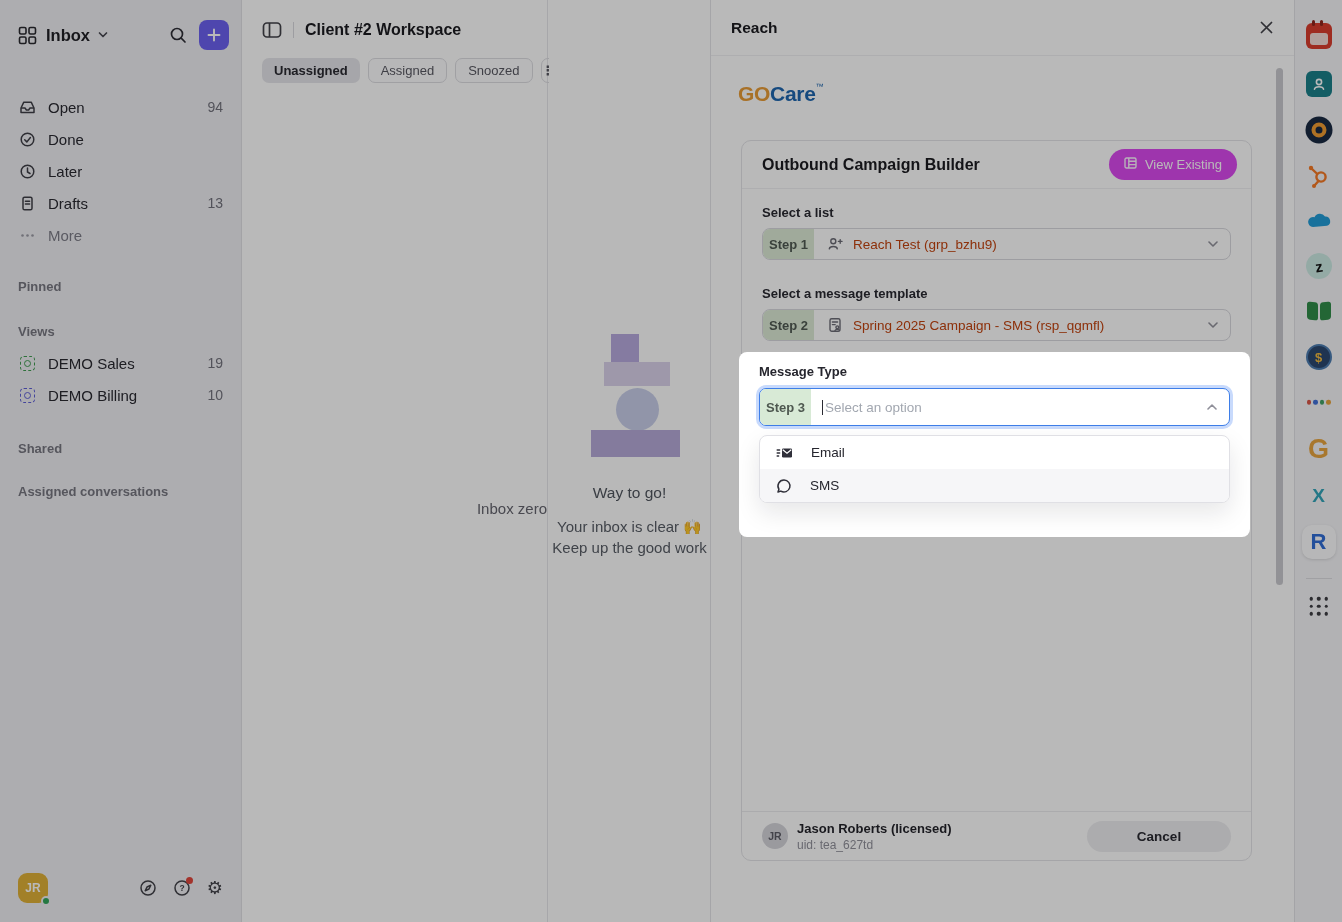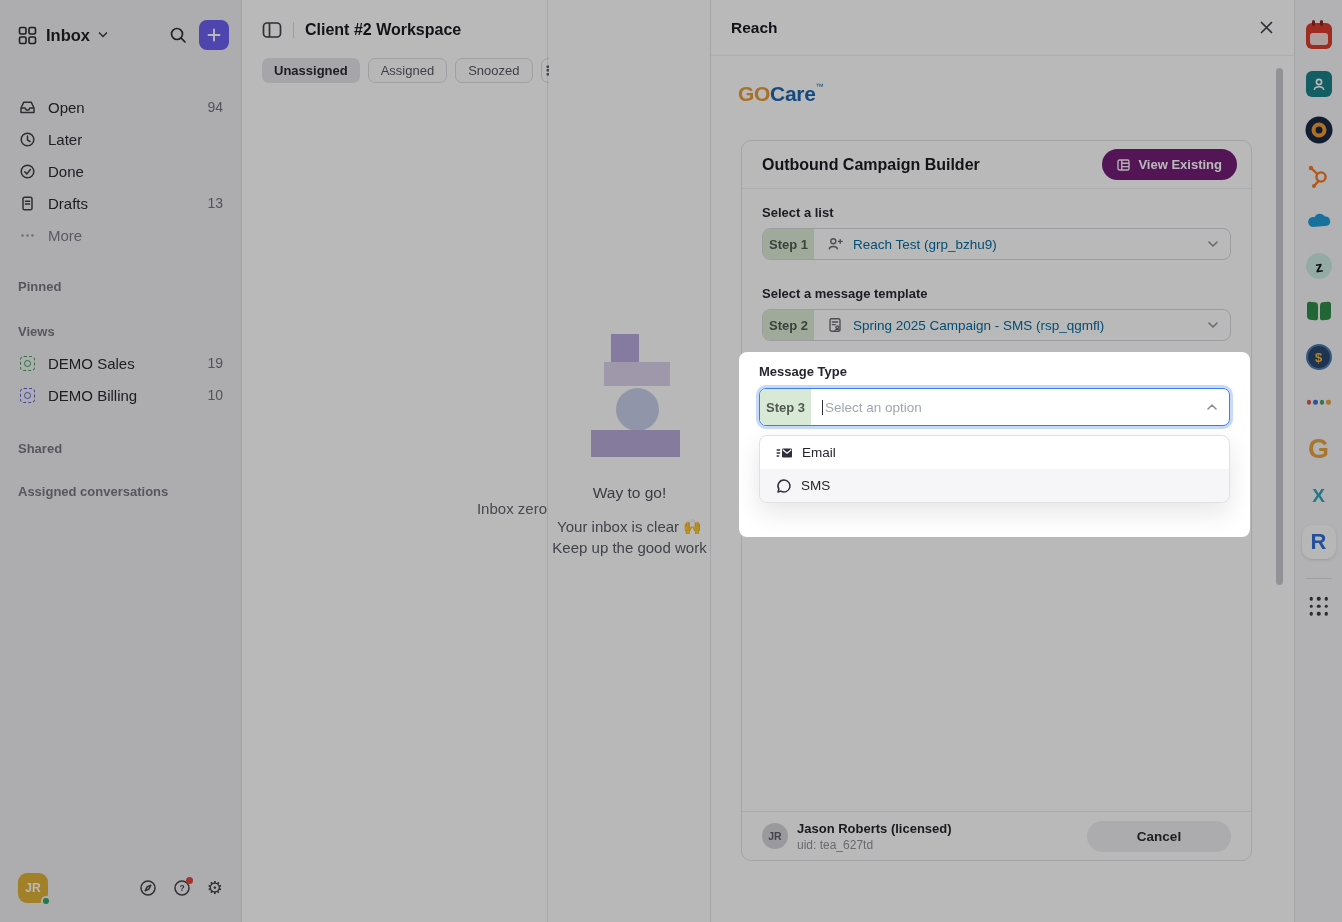--- a/index.html
+++ b/index.html
@@ -62,46 +62,46 @@
   .rp-header { height:56px; display:flex; align-items:center; padding:0 20px; border-bottom:1px solid #F0F0F3; }
   .rp-title { font-size:15.5px; font-weight:700; color:#17171C; }
   .rp-close { margin-left:auto; display:flex; cursor:pointer; }
   .rp-logo { margin:26px 0 0 27px; font-size:21px; font-weight:700; letter-spacing:-0.3px; }
   .rp-logo .go { color:#E89A33; }
   .rp-logo .care { color:#1B64AE; }
   .rp-logo .tm { font-size:8px; vertical-align:top; color:#1B64AE; font-weight:400; }
   .builder-card { position:absolute; left:30px; top:140px; width:511px; height:721px; background:#fff; border:1px solid #E3E3E7; border-radius:10px; }
   .bc-head { display:flex; align-items:center; height:48px; padding:0 14px 0 20px; border-bottom:1px solid #F0F0F3; }
   .bc-title { font-size:16px; font-weight:700; color:#17171C; }
-  .btn-view { margin-left:auto; display:flex; gap:8px; align-items:center; background:#701a75; color:#fff; font-size:13px; font-weight:700; border-radius:999px; padding:8px 15px; cursor:pointer; }
+  .btn-view { margin-left:auto; display:flex; gap:8px; background:#d946ef; color:#fff; font-size:13px; font-weight:400; border-radius:999px; padding:8px 15px; cursor:pointer; }
   .bc-body { padding:16px 20px 0 20px; }
   .fld-label { font-size:13px; font-weight:700; color:#26262E; margin-bottom:8px; }
   .fld-label.second { margin-top:26px; }
   .select { display:flex; align-items:center; height:32px; border:1px solid #D8D8DE; border-radius:8px; background:#fff; overflow:hidden; cursor:pointer; }
   .badge { width:51px; align-self:stretch; display:flex; align-items:center; justify-content:center; background:#DCEBD6; font-size:13px; font-weight:600; color:#4E5850; flex:none; }
   .sel-icon { margin:0 10px 0 13px; display:flex; flex:none; }
-  .sel-value { font-size:13.5px; color:#0369a1; white-space:nowrap; }
+  .sel-value { font-size:13.5px; color:#c2410c; white-space:nowrap; }
   .sel-chev { margin-left:auto; margin-right:12px; display:flex; flex:none; }
   .bc-footer { position:absolute; left:0; right:0; bottom:0; height:49px; border-top:1px solid #ECECEF; display:flex; align-items:center; padding:0 20px; }
   .f-avatar { width:26px; height:26px; border-radius:50%; background:#D4D4DA; color:#5A5A64; font-size:10.5px; font-weight:700; display:flex; align-items:center; justify-content:center; flex:none; }
   .f-meta { margin-left:9px; }
   .f-name { font-size:13px; font-weight:700; color:#1F1F26; }
   .f-uid { font-size:12px; color:#8F8F99; margin-top:2px; }
   .btn-cancel { margin-left:auto; background:#EDEDF0; border-radius:999px; height:31px; width:144px; display:flex; align-items:center; justify-content:center; font-size:13.5px; font-weight:700; color:#26262E; cursor:pointer; }
   .rp-scrollbar { position:absolute; right:11px; top:68px; width:7px; height:517px; border-radius:4px; background:#C9C9CE; cursor:pointer; }
 
   
   .dim { position:absolute; inset:0; background:rgba(10,10,12,0.285); z-index:40; }
   .spotlight { position:absolute; left:739px; top:352px; width:511px; height:185px; background:#fff; border-radius:8px; z-index:50; padding:12px 20px 0 20px; }
   .select.focus { height:38px; border:1.5px solid #3E7EE8; border-radius:7px; box-shadow:0 0 0 3px rgba(96,150,245,0.35); }
   .select.focus .badge { background:#D8EAD6; }
   .caret-line { width:1px; height:15px; background:#2A2A32; margin:0 2px 0 11px; flex:none; }
   .ph { font-size:13.5px; color:#A2A7B0; white-space:nowrap; }
   .menu { margin-top:9px; border:1px solid #E0E0E5; border-radius:8px; overflow:hidden; box-shadow:0 10px 24px rgba(20,20,30,0.10); background:#fff; }
-  .menu-item { height:33px; display:flex; align-items:center; padding:0 16px; font-size:13.5px; color:#26262E; gap:9px; cursor:pointer; }
+  .menu-item { height:33px; display:flex; align-items:center; padding:0 16px; font-size:13.5px; color:#26262E; gap:18px; cursor:pointer; }
   .menu-item.alt { background:#F6F6F8; }
 
   
   .appbar { position:absolute; left:1294px; top:0; width:48px; height:100%; background:#F5F5F8; border-left:1px solid #E2E2E6; }
   .ab { position:absolute; left:50%; transform:translate(-50%,-50%); cursor:pointer; display:flex; align-items:center; justify-content:center; }
   .ic-cal { width:26px; height:26px; border-radius:6px; background:#D93A2B; position:relative; }
   .ic-cal::before { content:""; position:absolute; left:4px; right:4px; top:10px; bottom:4px; background:#F3DCD8; border-radius:3px; }
   .ic-cal::after { content:""; position:absolute; top:-3px; left:6px; width:3px; height:6px; background:#8E2218; border-radius:2px; box-shadow:8px 0 0 #8E2218; }
   .ic-contact { width:26px; height:26px; border-radius:6px; background:#177E89; display:flex; align-items:center; justify-content:center; }
   .ic-target { width:27px; height:27px; border-radius:50%; background:#16263F; display:flex; align-items:center; justify-content:center; }
@@ -167,39 +167,39 @@
                 <path d="M2 9 H6 L7.4 11 H9.6 L11 9 H15"></path>
               </g>
             </svg>
           </span>
         <span class="lb">Open</span>
         <span class="ct">94</span>
       </div>
       <div class="sb-row">
         <span class="ic">
             <svg width="17" height="17" viewBox="0 0 17 17">
+              <g fill="none" stroke="#3C3C44" stroke-width="1.5" stroke-linecap="round" stroke-linejoin="round">
+                <circle cx="8.5" cy="8.5" r="6.3"></circle>
+                <path d="M5.7 8.8 L7.8 10.9 L11.4 6.6"></path>
+              </g>
+            </svg>
+          </span>
+        <span class="lb">Done</span>
+        <span class="ct"></span>
+      </div>
+      <div class="sb-row">
+        <span class="ic">
+            <svg width="17" height="17" viewBox="0 0 17 17">
               <g fill="none" stroke="#3C3C44" stroke-width="1.5" stroke-linecap="round">
                 <circle cx="8.5" cy="8.5" r="6.3"></circle>
                 <path d="M8.5 5 V9 L11 10.5"></path>
               </g>
             </svg>
           </span>
         <span class="lb">Later</span>
-        <span class="ct"></span>
-      </div>
-      <div class="sb-row">
-        <span class="ic">
-            <svg width="17" height="17" viewBox="0 0 17 17">
-              <g fill="none" stroke="#3C3C44" stroke-width="1.5" stroke-linecap="round" stroke-linejoin="round">
-                <circle cx="8.5" cy="8.5" r="6.3"></circle>
-                <path d="M5.7 8.8 L7.8 10.9 L11.4 6.6"></path>
-              </g>
-            </svg>
-          </span>
-        <span class="lb">Done</span>
         <span class="ct"></span>
       </div>
       <div class="sb-row">
         <span class="ic">
             <svg width="17" height="17" viewBox="0 0 17 17">
               <g fill="none" stroke="#3C3C44" stroke-width="1.5" stroke-linecap="round">
                 <rect x="4" y="2.2" width="9" height="12.6" rx="1.6"></rect>
                 <path d="M6.4 6.2 H10.6 M6.4 9 H10.6"></path>
               </g>
             </svg>

